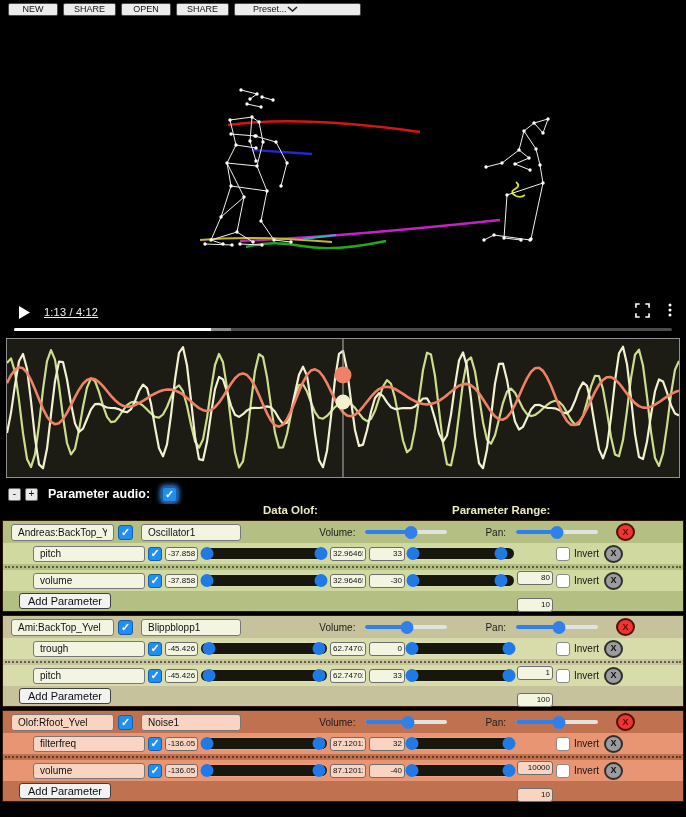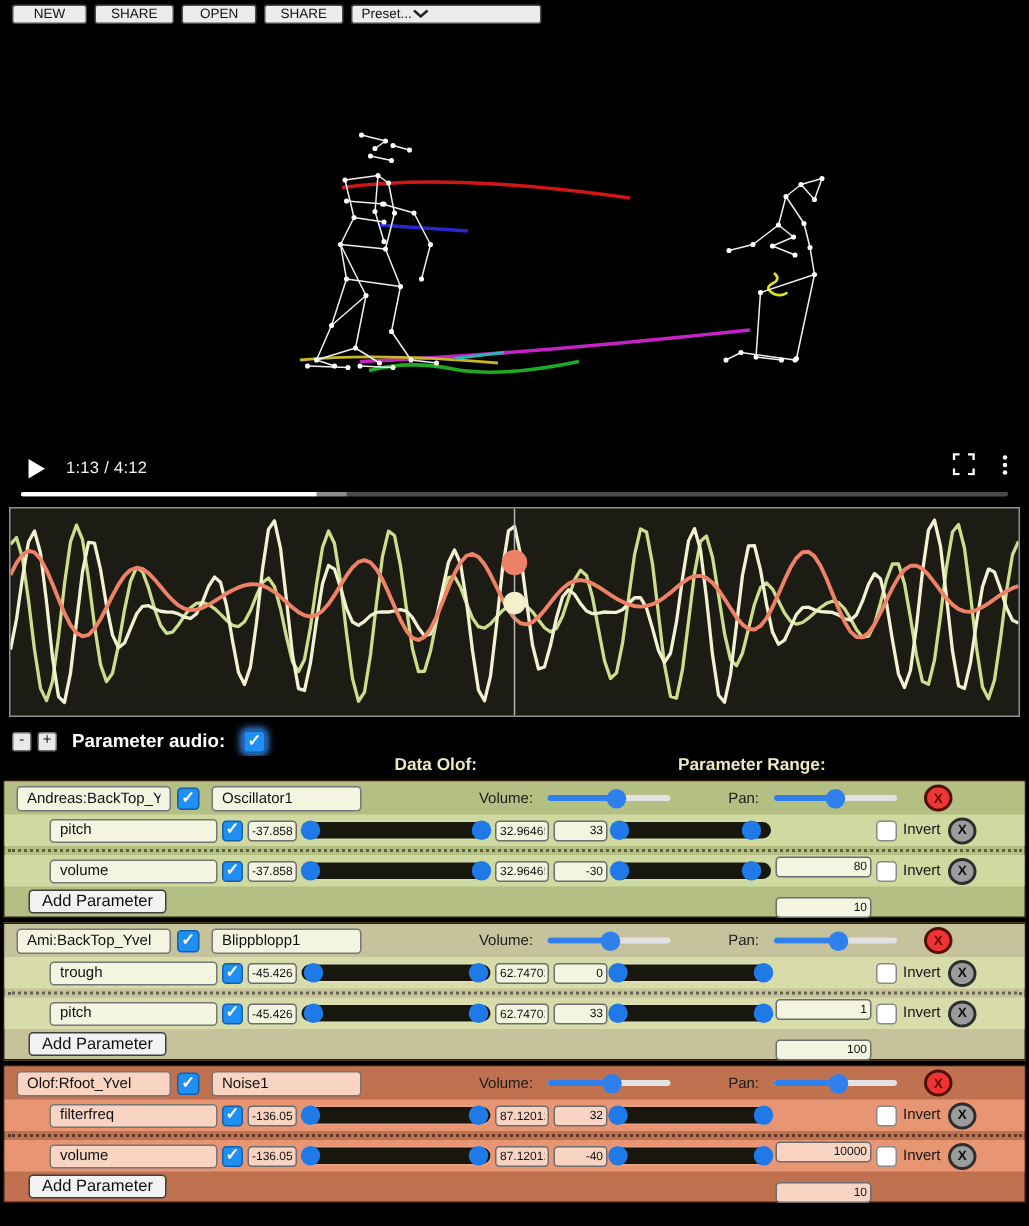--- a/index.html
+++ b/index.html
@@ -4,29 +4,29 @@
 <style>
   html,body{margin:0;padding:0;background:#000;width:686px;height:817px;overflow:hidden;
     font-family:"Liberation Sans",sans-serif;-webkit-font-smoothing:antialiased;}
   *{box-sizing:border-box;}
 
   
   .topbar{height:18px;background:#000;display:flex;align-items:center;gap:5px;padding-left:8px;}
   .tbtn{height:13px;min-width:50px;background:#ececec;border:1px solid #4a4a4a;border-radius:2px;
     font-size:9px;font-family:"Liberation Sans",sans-serif;color:#111;padding:0 10px;line-height:11px;cursor:pointer;}
   .preset{height:13px;width:127px;background:#ececec;border:1px solid #4a4a4a;border-radius:2px;
-    display:flex;align-items:center;justify-content:flex-start;font-size:9px;color:#111;padding:0 6px;cursor:pointer;}
+    display:flex;align-items:center;justify-content:flex-start;font-size:9px;color:#111;padding:0 18px;cursor:pointer;}
 
   
   .videoRegion{height:317px;background:#000;position:relative;}
   .videoFrame{width:510px;height:303px;margin:0 auto;position:relative;background:#000;}
   .videoFrame svg{position:absolute;left:0;top:0;}
   .vctrl{position:absolute;left:0;right:0;bottom:12px;height:22px;display:flex;align-items:center;color:#eee;}
   .playic{margin-left:18px;display:flex;}
-  .vtime{font-size:11px;margin-left:14px;color:#f2f2f2;letter-spacing:.2px;}
+  .vtime{font-size:11px;margin-left:14px;color:#f2f2f2;letter-spacing:.2px;text-decoration:underline;}
   .vright{margin-left:auto;display:flex;align-items:center;gap:18px;margin-right:14px;}
   .pbar{position:absolute;left:14px;right:14px;bottom:4px;height:3px;background:#4c4c4c;border-radius:2px;overflow:hidden;}
   .pbuf,.pplay{position:absolute;left:0;top:0;bottom:0;}
   .pbuf{background:#8a8a8a;}
   .pplay{background:#fff;}
 
   
   .waveWrap{margin:3px 6px 0;height:140px;border:1px solid #8f8f8f;background:#1c1c15;position:relative;}
   .waveWrap svg{display:block;}
 
@@ -67,21 +67,21 @@
   .xred{background:#ee3434;border:2px solid #4f1006;color:#5e0b02;margin-left:14px;margin-right:42px;}
   .xgray{background:#9c9c9c;border:2px solid #2e2e2e;color:#0d0d0d;margin-left:2px;}
 
   .prow{height:21px;display:flex;align-items:center;gap:3px;padding:0 6px 0 30px;background:var(--row);}
   .pname{width:112px;height:16px;}
   .vbox{height:14px;background:var(--field);border:1px solid #6d6d6d;border-radius:3px;font-size:8px;
     font-family:"Liberation Sans",sans-serif;color:#111;padding:0 2px;outline:none;flex:none;}
   .dmin{width:33px;}
   .dmax{width:36px;}
   .pmin{width:36px;text-align:right;}
-  .pmax{width:64px;text-align:right;margin-top:48px;}
+  .pmax{width:36px;text-align:right;margin-top:48px;}
   .rsl{position:relative;height:11px;background:#17170d;border-radius:6px;flex:none;cursor:pointer;
     box-shadow:0 0 0 1px rgba(255,255,255,0.12);}
   .dr{width:126px;}
   .pr{width:106px;}
   .rth{position:absolute;top:-1px;width:13px;height:13px;border-radius:50%;background:#1f7ae8;transform:translateX(-50%);}
   .prow .cb{width:14px;height:14px;}
   .invlbl{font-size:10px;color:#151515;margin-left:1px;}
   .dots{border-top:2px dotted rgba(0,0,0,0.5);margin:2px 2px;}
   .addrow{height:19px;display:flex;align-items:center;padding-left:16px;}
   .addbtn{background:#f2f2f2;border:1px solid #3f3f3f;border-radius:3px;font-size:11px;color:#111;

